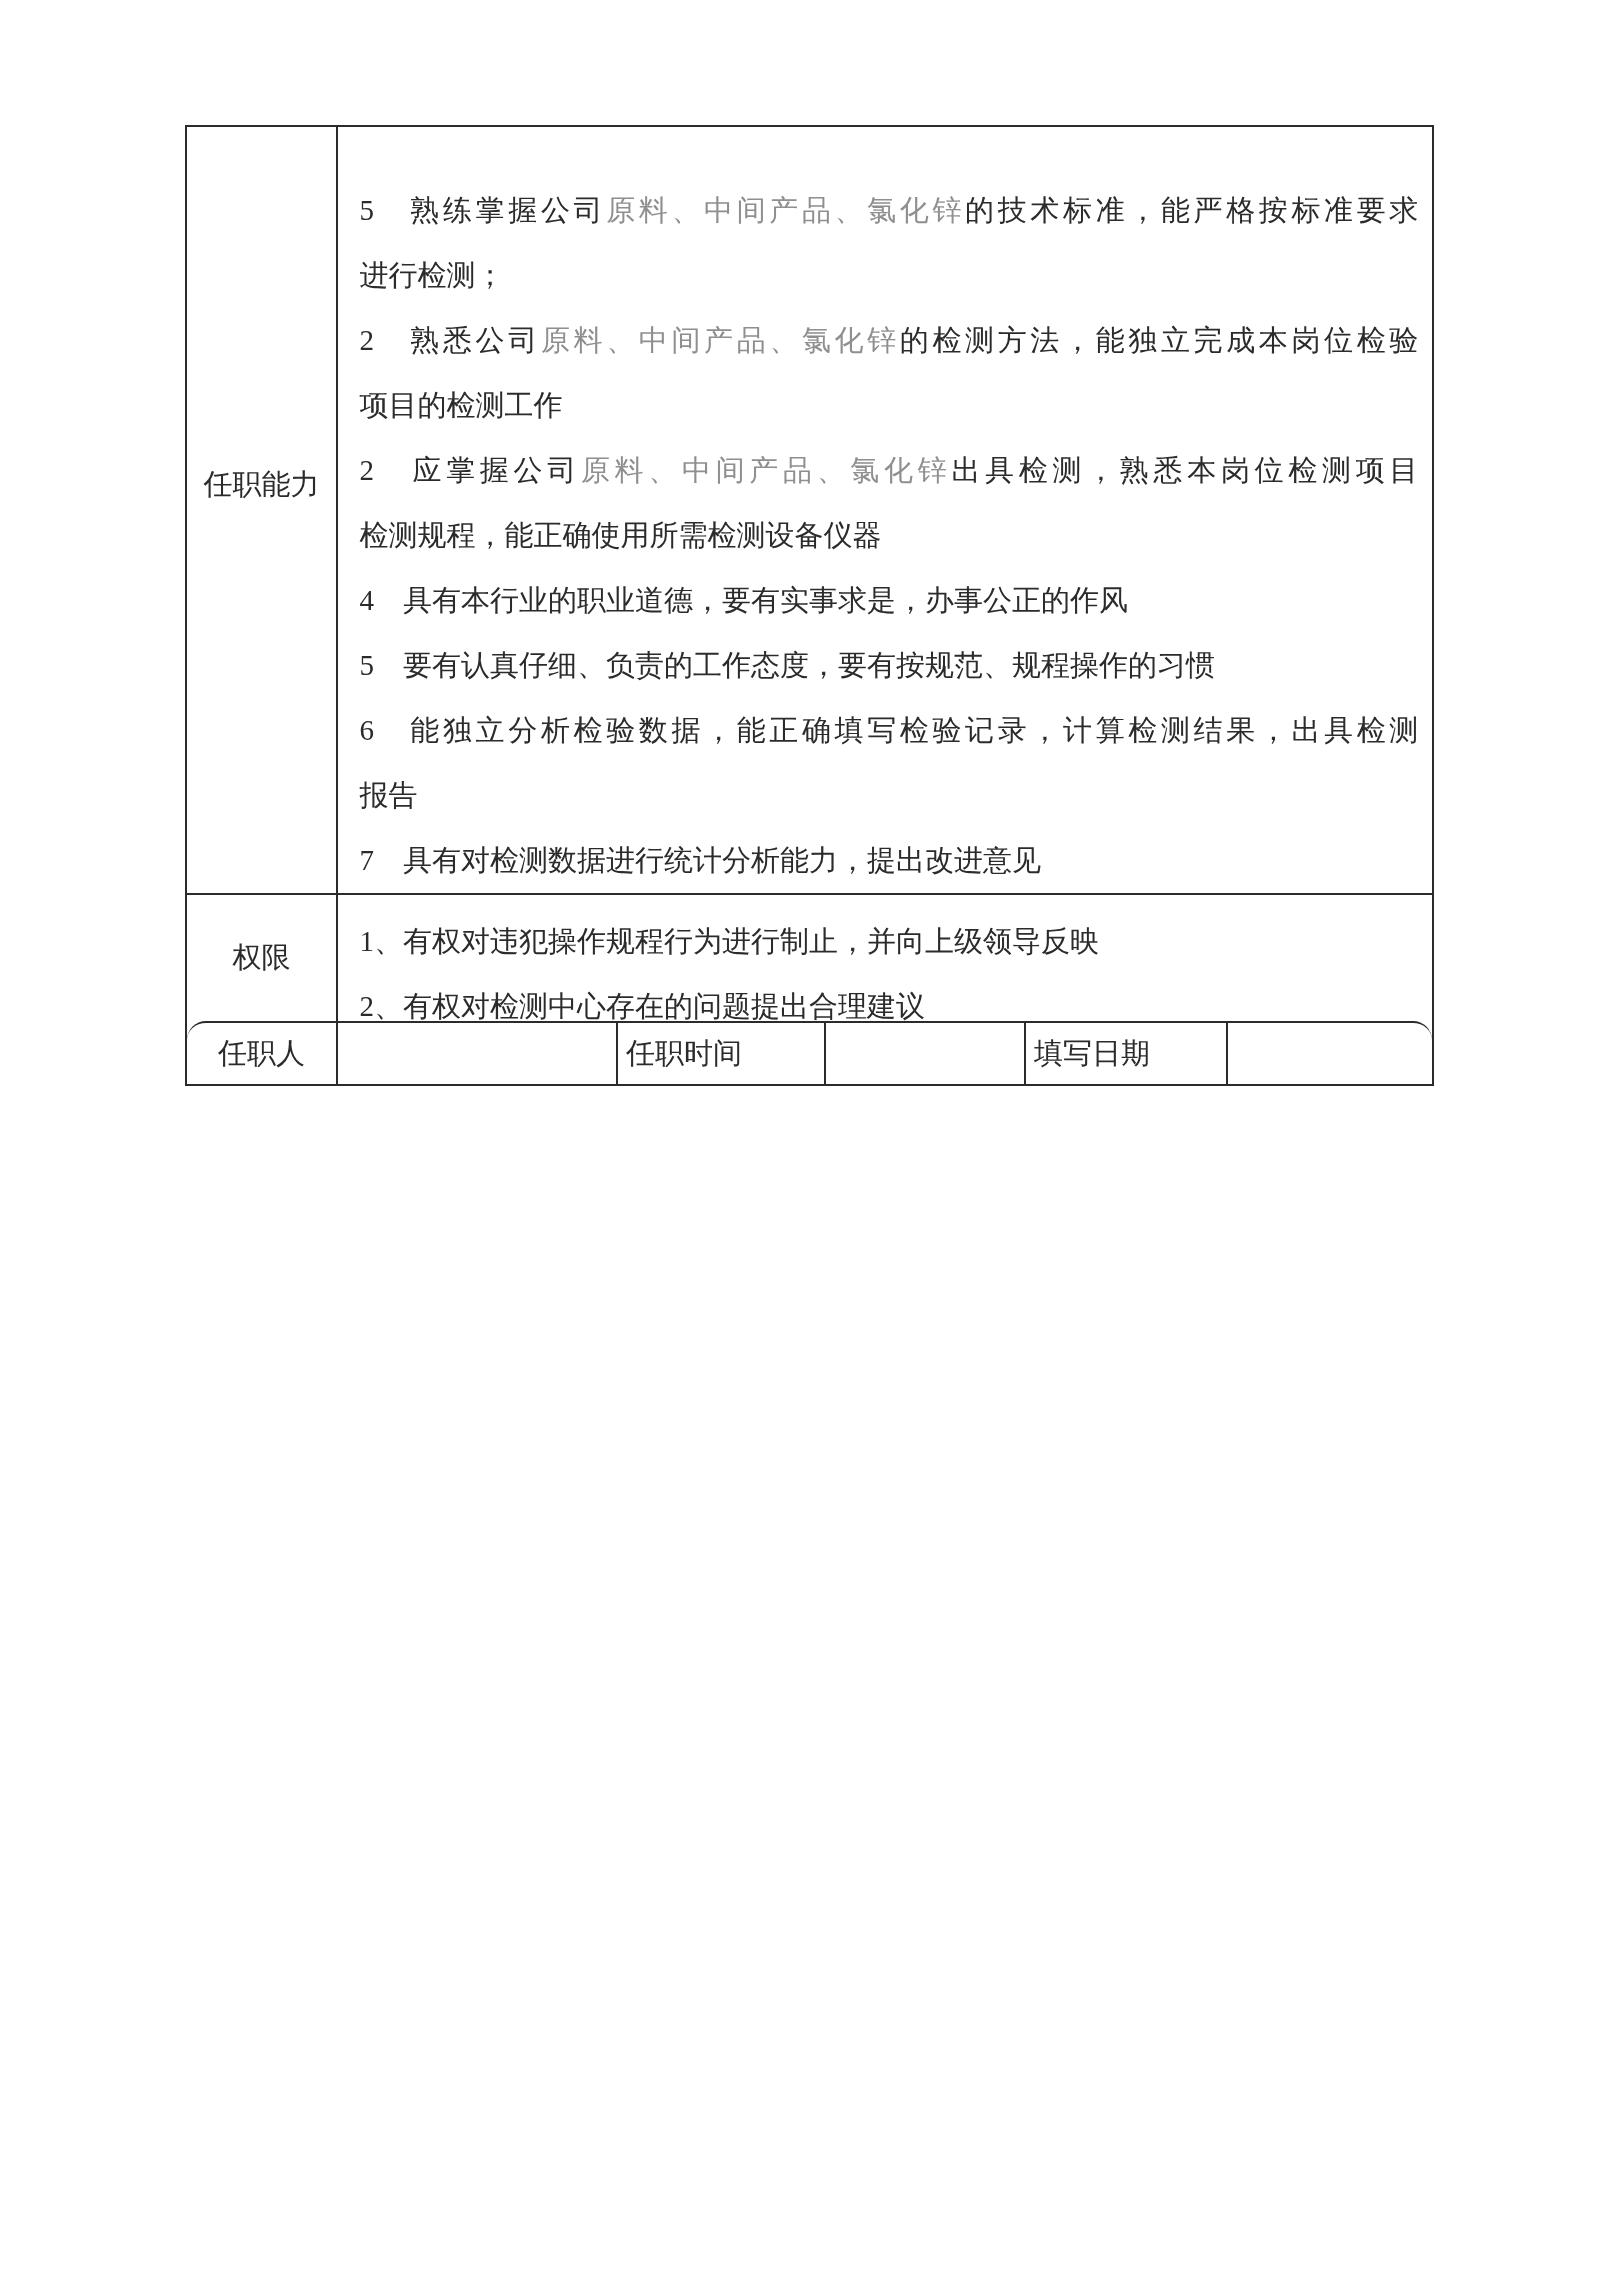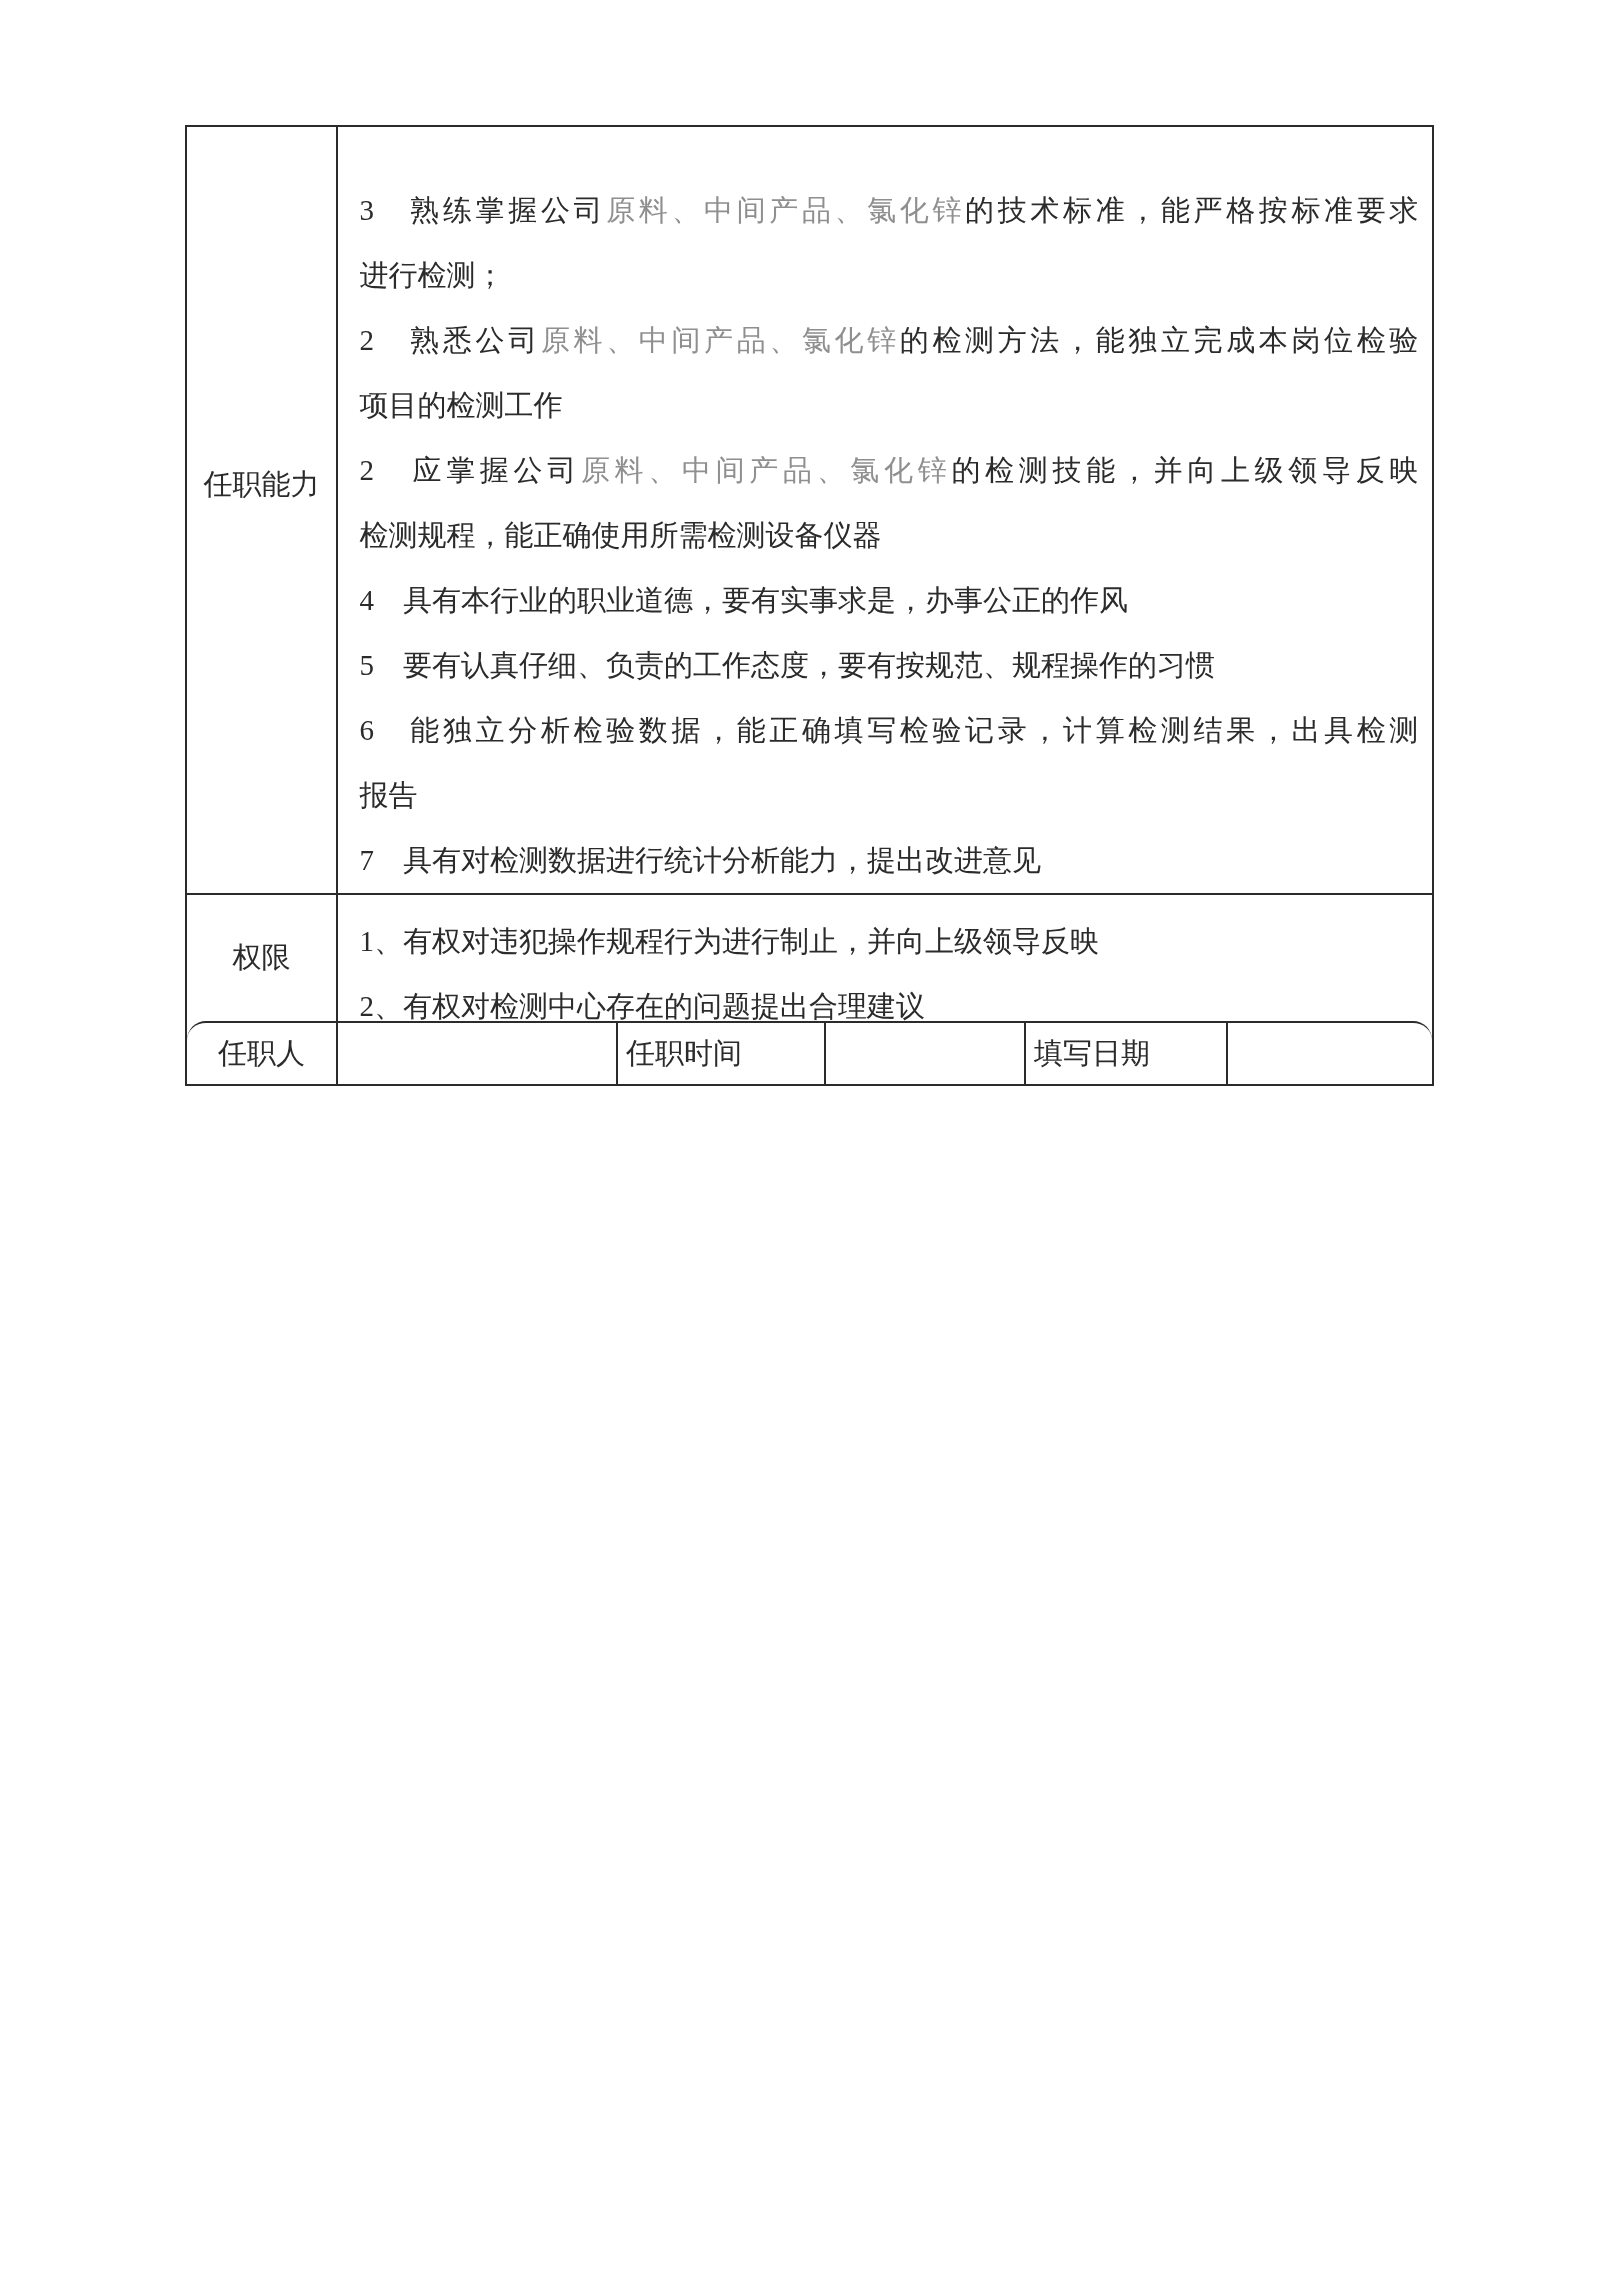--- a/index.html
+++ b/index.html
@@ -76,25 +76,25 @@
 <body>
 
 <div class="page">
   <div class="tbl">
 
     <div class="trow row-ability">
       <div class="cell label-cell">
         <span class="lbl">任职能力</span>
       </div>
       <div class="cell content-cell" id="abilityContent">
-          <div class="text-line just"><span class="seg-dark">3　熟练掌握公司</span><span class="seg-gray">原料、中间产品、氯化锌</span><span class="seg-dark">的技术标准，能严格按标准要求</span></div>
+          <div class="text-line just"><span class="seg-dark">5　熟练掌握公司</span><span class="seg-gray">原料、中间产品、氯化锌</span><span class="seg-dark">的技术标准，能严格按标准要求</span></div>
           <div class="text-line"><span class="seg-dark">进行检测；</span></div>
           <div class="text-line just"><span class="seg-dark">2　熟悉公司</span><span class="seg-gray">原料、中间产品、氯化锌</span><span class="seg-dark">的检测方法，能独立完成本岗位检验</span></div>
           <div class="text-line"><span class="seg-dark">项目的检测工作</span></div>
-          <div class="text-line just"><span class="seg-dark">2　应掌握公司</span><span class="seg-gray">原料、中间产品、氯化锌</span><span class="seg-dark">的检测技能，并向上级领导反映</span></div>
+          <div class="text-line just"><span class="seg-dark">2　应掌握公司</span><span class="seg-gray">原料、中间产品、氯化锌</span><span class="seg-dark">出具检测，熟悉本岗位检测项目</span></div>
           <div class="text-line"><span class="seg-dark">检测规程，能正确使用所需检测设备仪器</span></div>
           <div class="text-line"><span class="seg-dark">4　具有本行业的职业道德，要有实事求是，办事公正的作风</span></div>
           <div class="text-line"><span class="seg-dark">5　要有认真仔细、负责的工作态度，要有按规范、规程操作的习惯</span></div>
           <div class="text-line just"><span class="seg-dark">6　能独立分析检验数据，能正确填写检验记录，计算检测结果，出具检测</span></div>
           <div class="text-line"><span class="seg-dark">报告</span></div>
           <div class="text-line"><span class="seg-dark">7　具有对检测数据进行统计分析能力，提出改进意见</span></div>
         </div>
     </div>
 
     <div class="trow row-authority sep">

